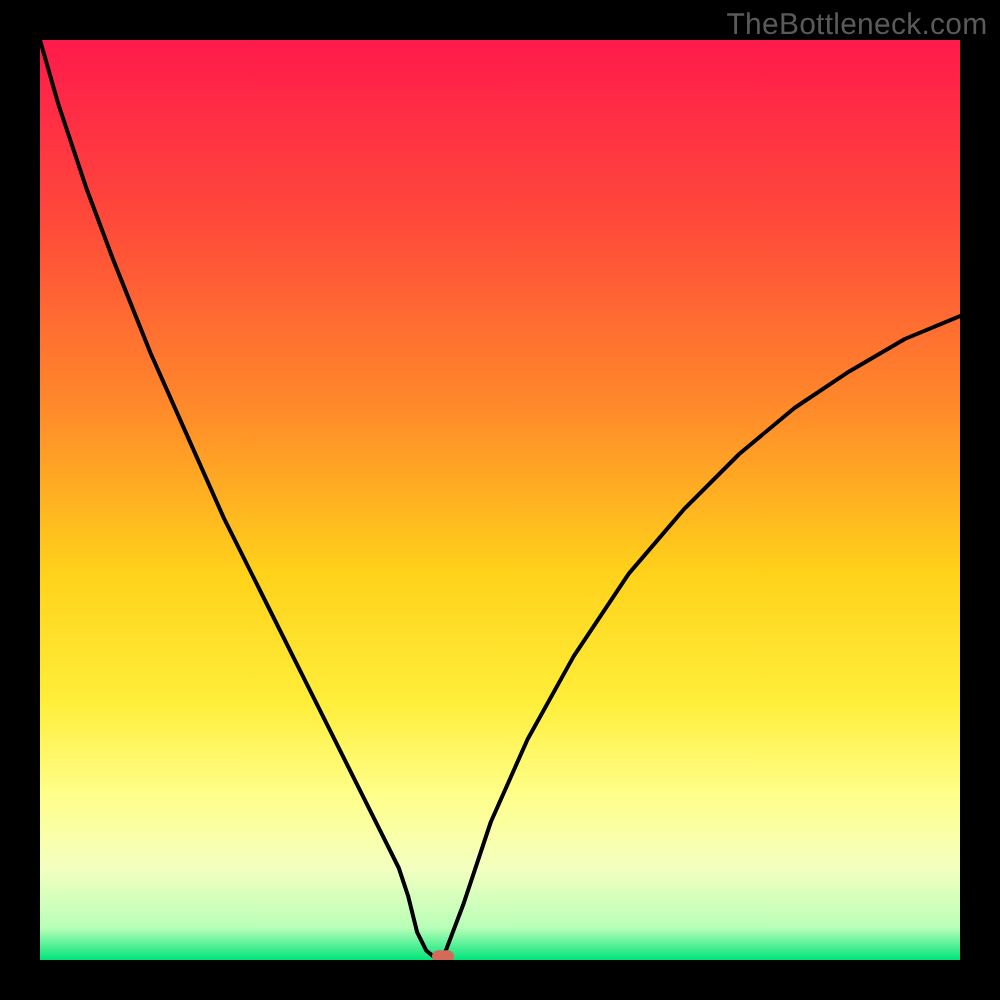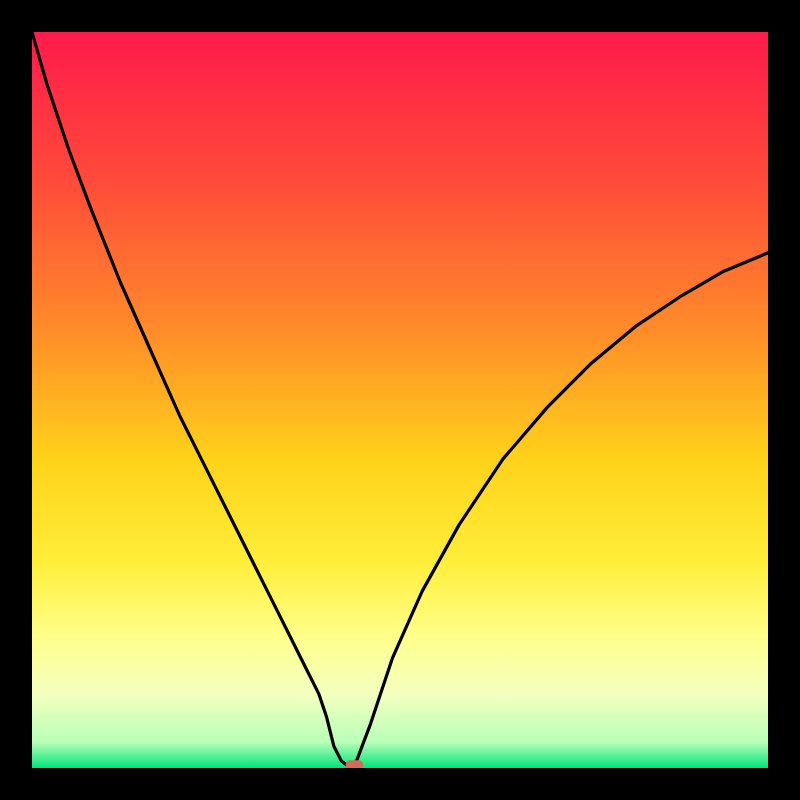--- a/index.html
+++ b/index.html
@@ -34,20 +34,21 @@
     font-weight: 500;
     letter-spacing: 0.2px;
     user-select: none;
   }
 </style>
 </head>
 <body>
 
 <div class="frame">
 
+  <div class="watermark">TheBottleneck.com</div>
 
   <div class="plot">
     <svg id="chart-svg" width="736" height="736" viewBox="0 0 736 736" preserveAspectRatio="none">
       <defs>
         <linearGradient id="bg-grad" x1="0" y1="0" x2="0" y2="1">
             <stop offset="0%" stop-color="#ff1a4b"></stop>
             <stop offset="20%" stop-color="#ff4a3a"></stop>
             <stop offset="40%" stop-color="#ff8a2a"></stop>
             <stop offset="57.99999999999999%" stop-color="#ffd21a"></stop>
             <stop offset="72%" stop-color="#ffee3a"></stop>

